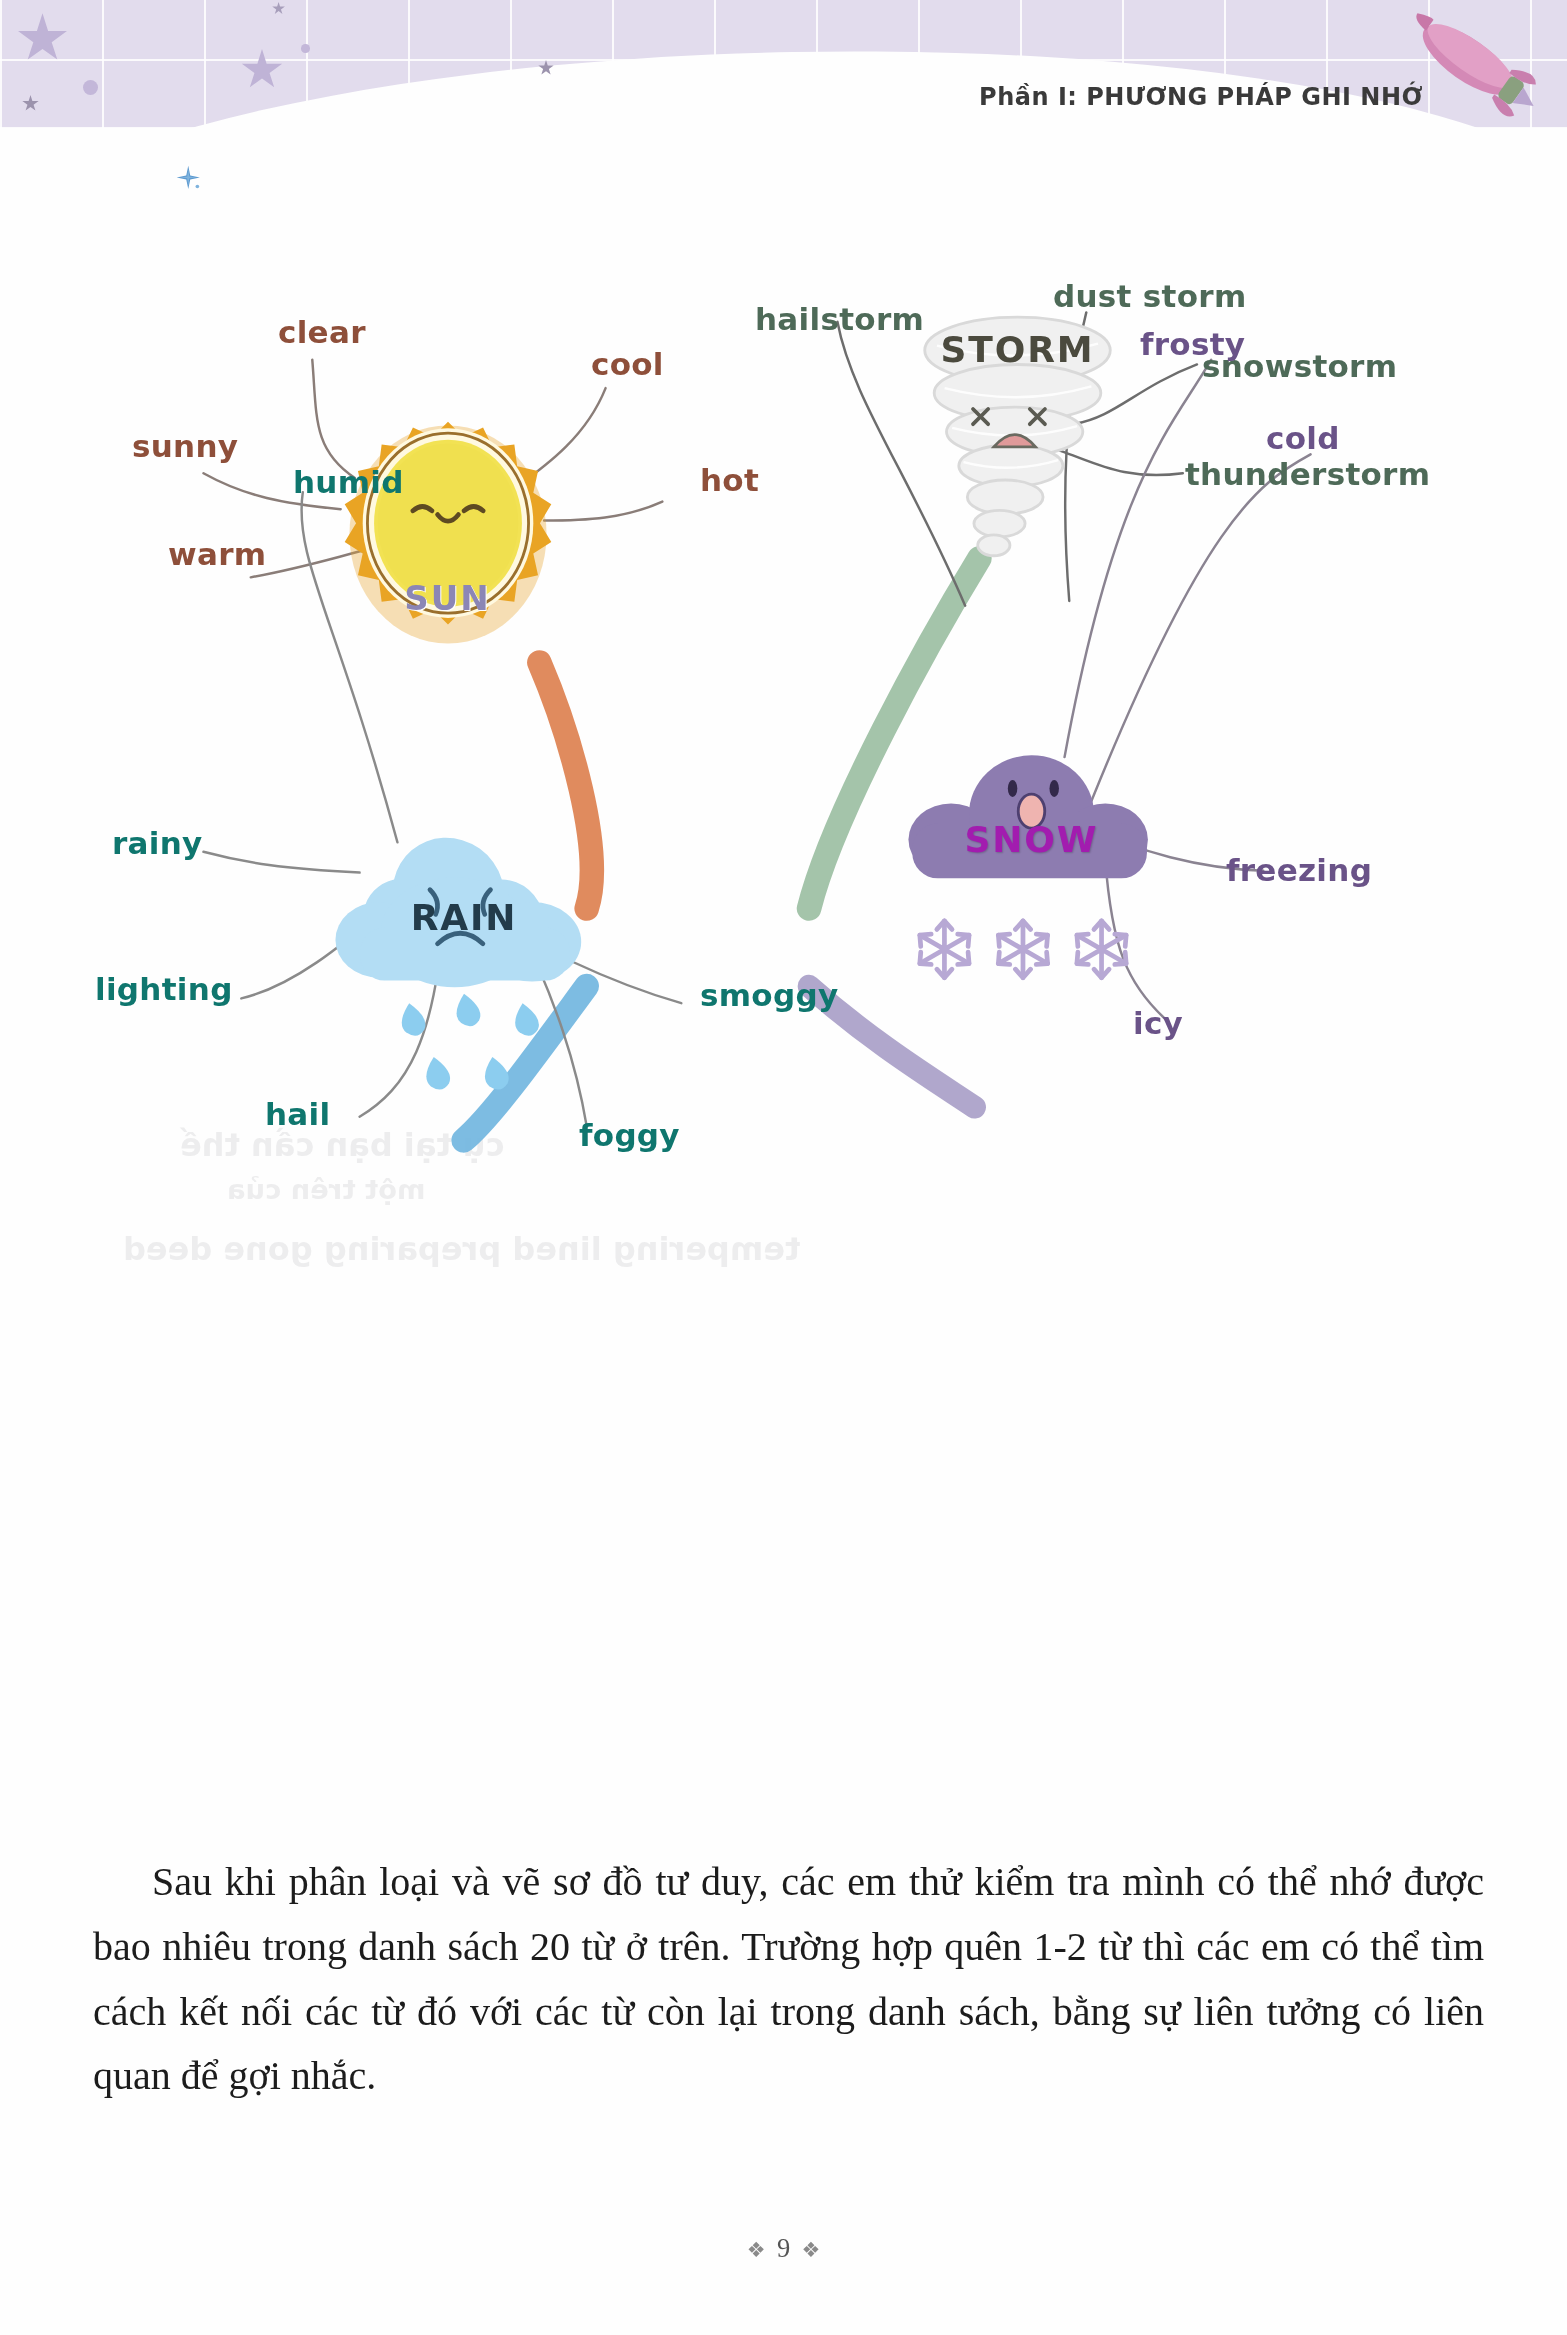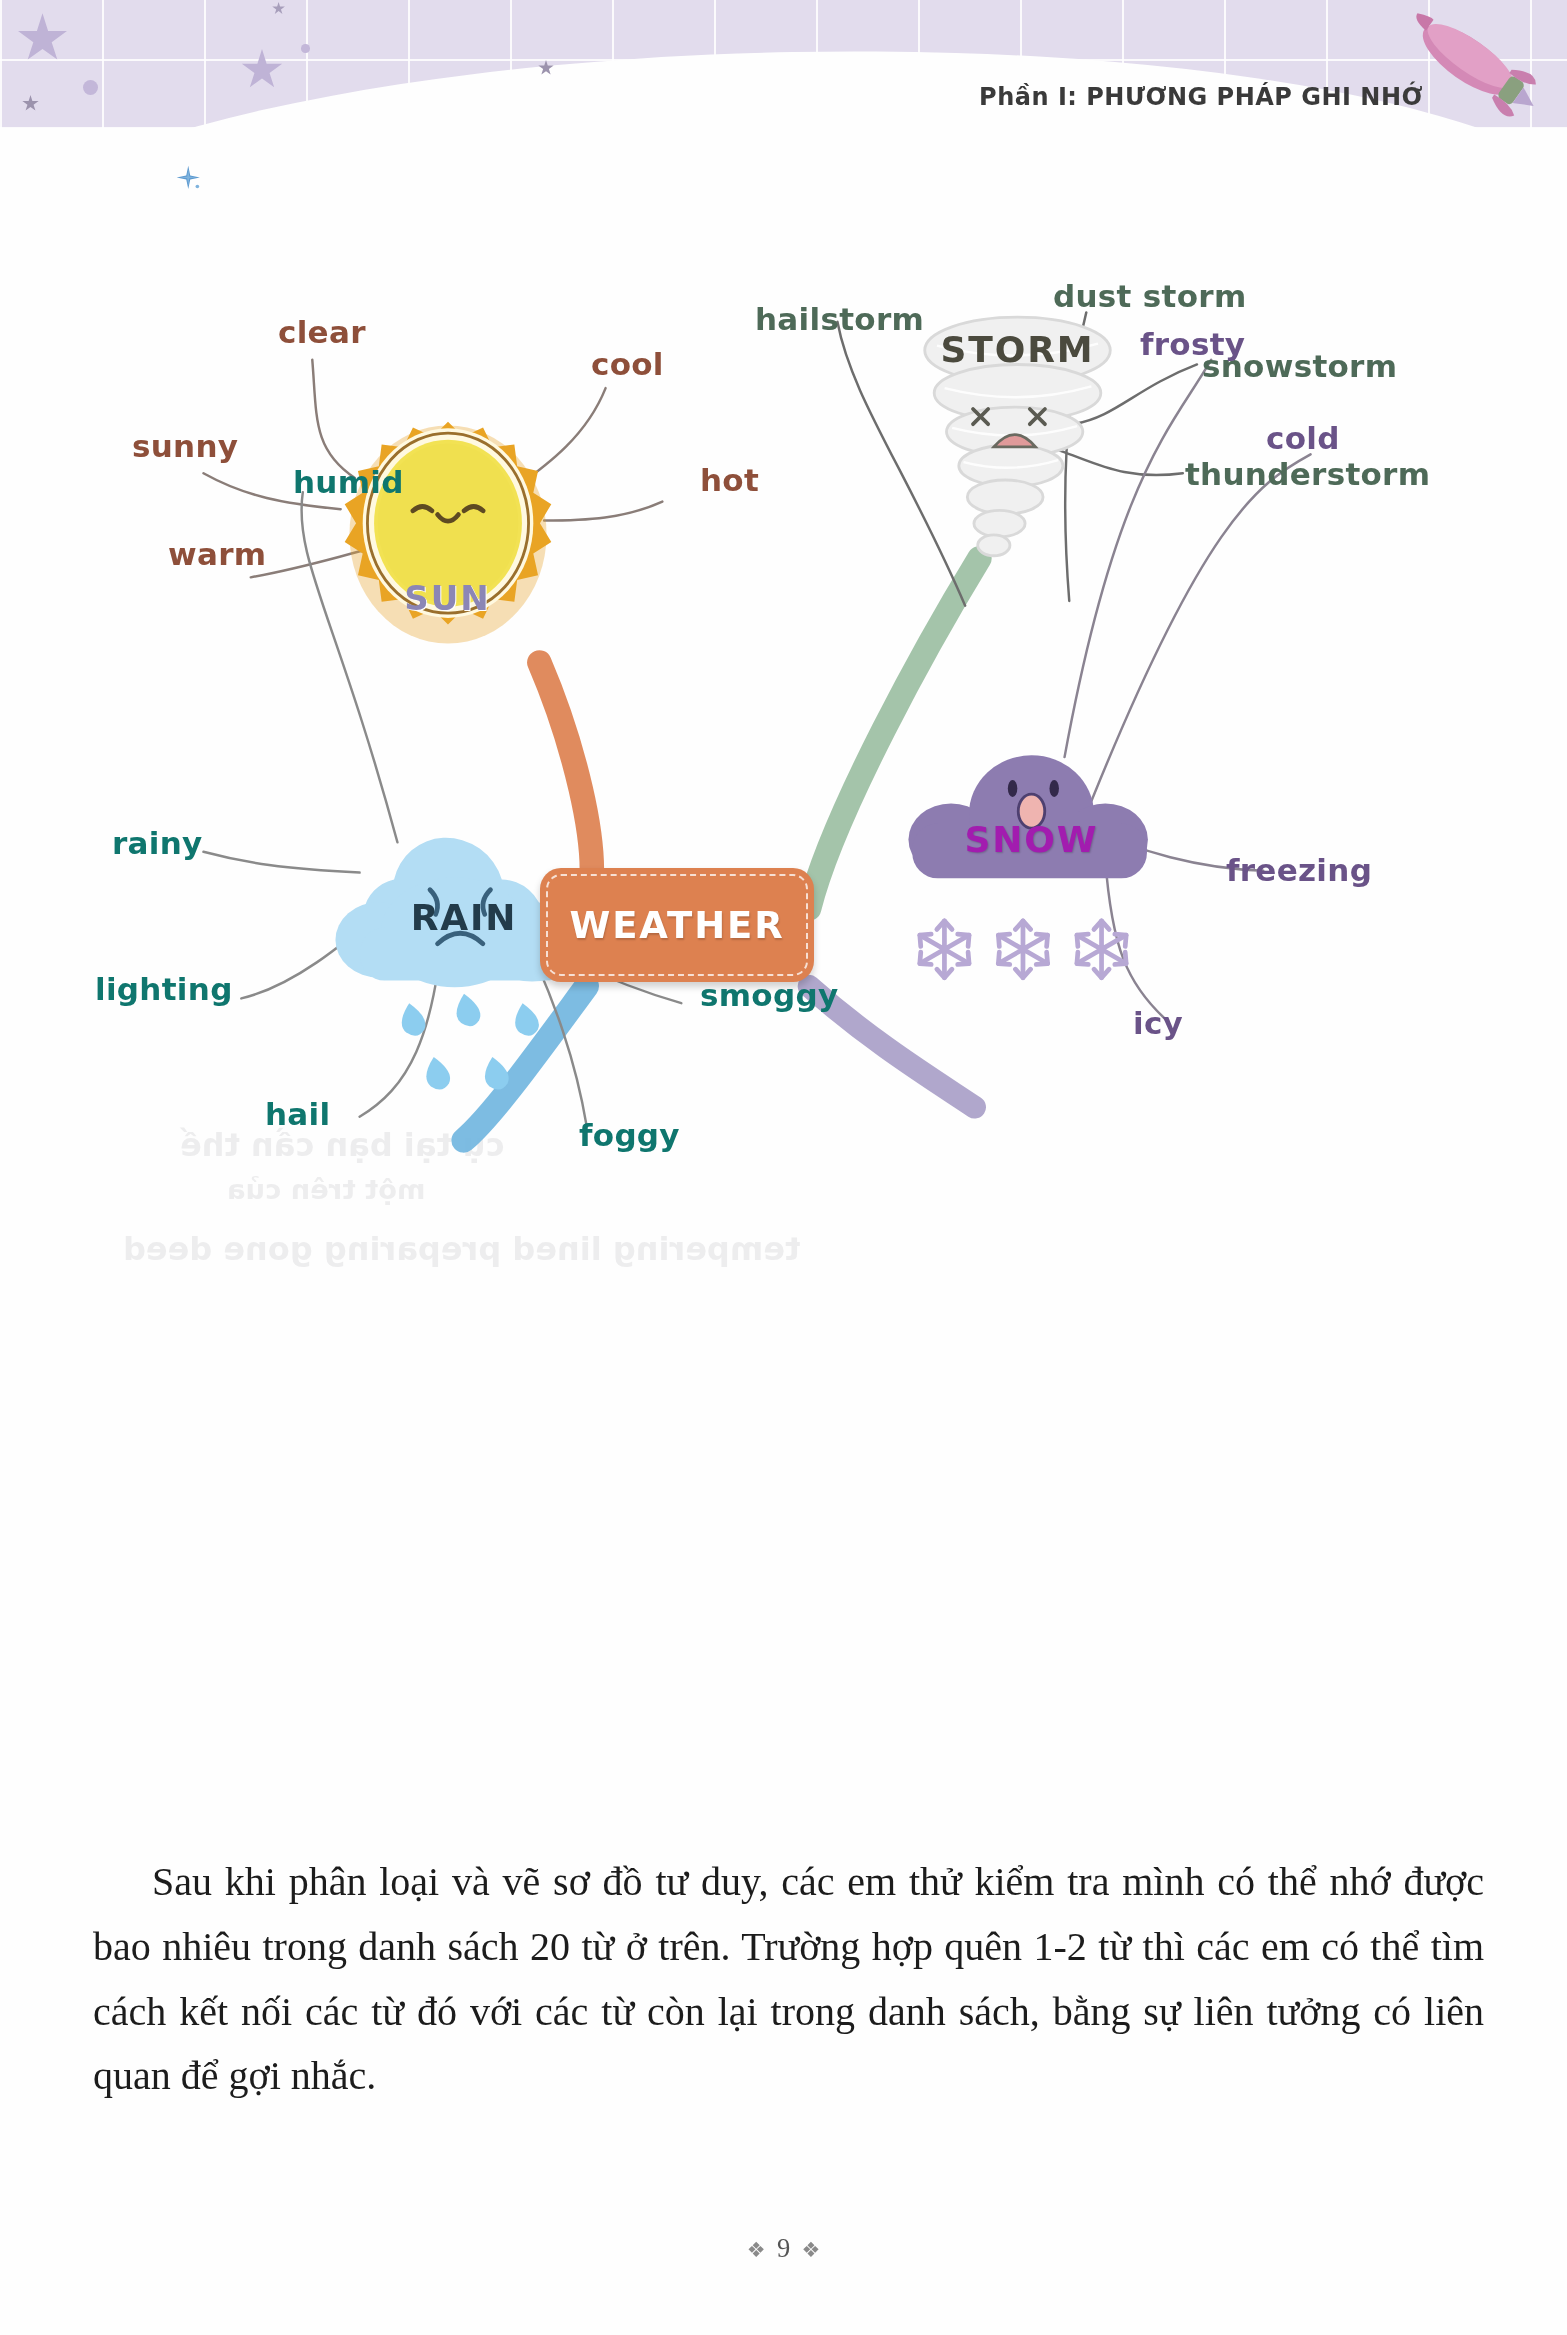--- a/index.html
+++ b/index.html
@@ -285,23 +285,20 @@
             <path d="M0 -30 V30 M-26 -15 L26 15 M-26 15 L26 -15"></path>
             <path d="M0 -30 l-8 9 M0 -30 l8 9 M0 30 l-8 -9 M0 30 l8 -9"></path>
             <path d="M-26 -15 l1 12 M-26 -15 l12 -1 M26 15 l-1 -12 M26 15 l-12 1"></path>
             <path d="M-26 15 l1 -12 M-26 15 l12 1 M26 -15 l-1 12 M26 -15 l-12 -1"></path>
           </g>
         </g>
       </g>
     </svg>
     <div class="nodetext" style="left:899px;top:535px;width:265px;text-align:center;font-size:36px;color:#a21caf;text-shadow:0.9px 0.9px 1.9px rgba(0,0,0,.2);">SNOW</div>
 
-    <div class="weatherbox">
-      <span>WEATHER</span>
-    </div>
 
     <div class="lbl storm" style="left:755px;top:17px;">hailstorm</div>
     <div class="lbl storm" style="left:1053px;top:-5.7px;">dust storm</div>
     <div class="lbl storm" style="left:1202px;top:64px;">snowstorm</div>
     <div class="lbl storm" style="left:1185px;top:172px;">thunderstorm</div>
 
     <div class="lbl sun" style="left:278px;top:30px;">clear</div>
     <div class="lbl sun" style="left:591px;top:62px;">cool</div>
     <div class="lbl sun" style="left:132px;top:144px;">sunny</div>
     <div class="lbl sun" style="left:700px;top:178px;">hot</div>

